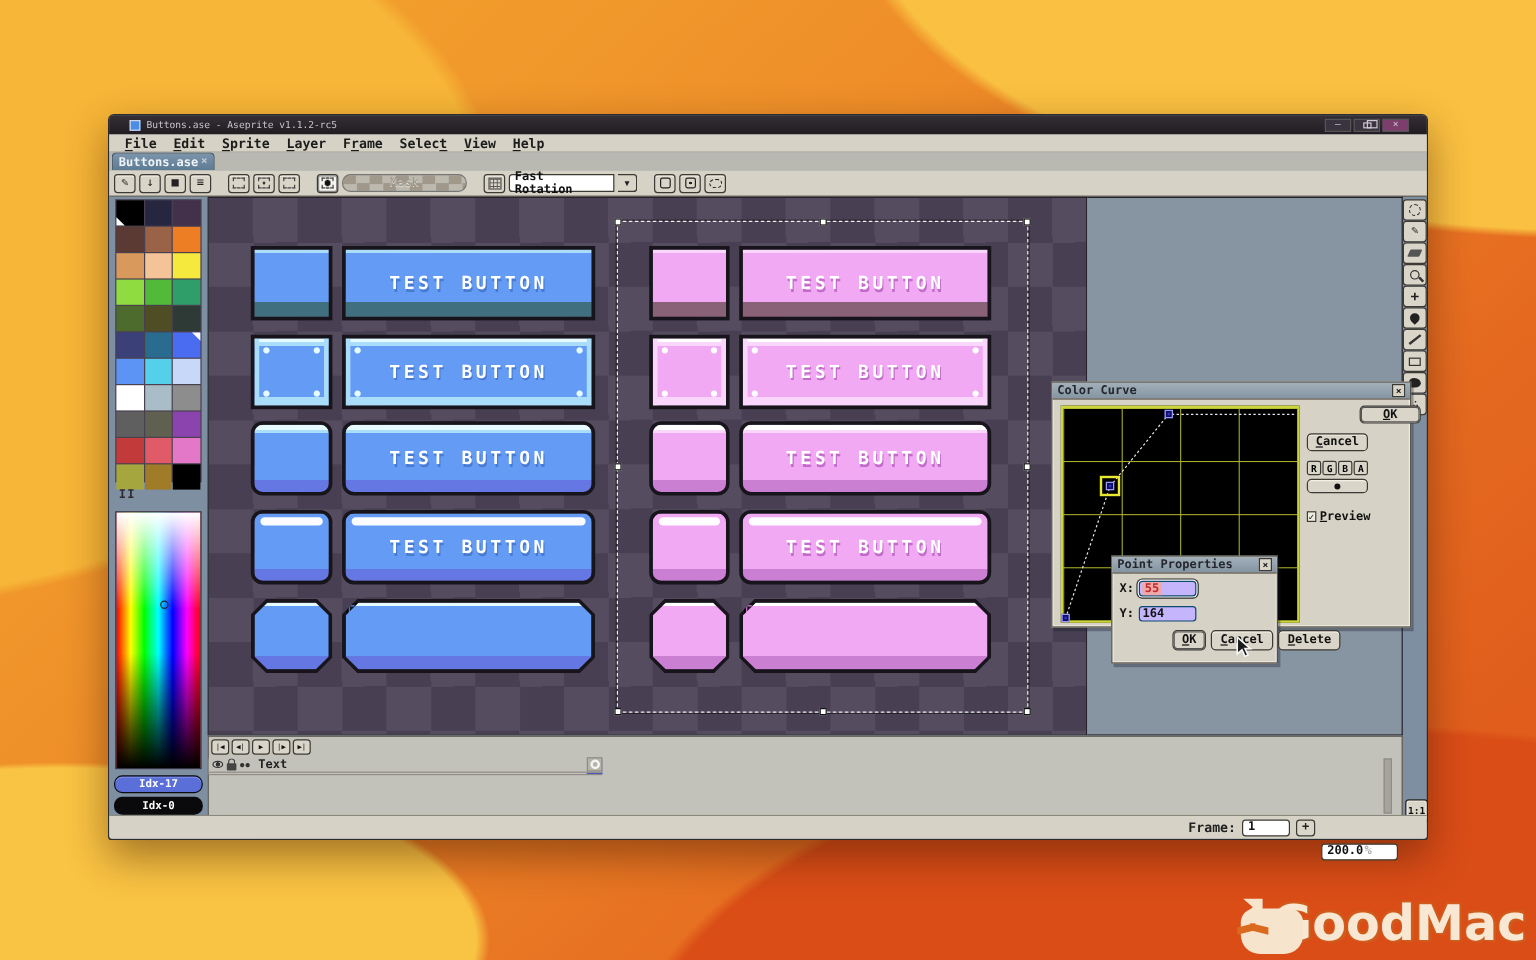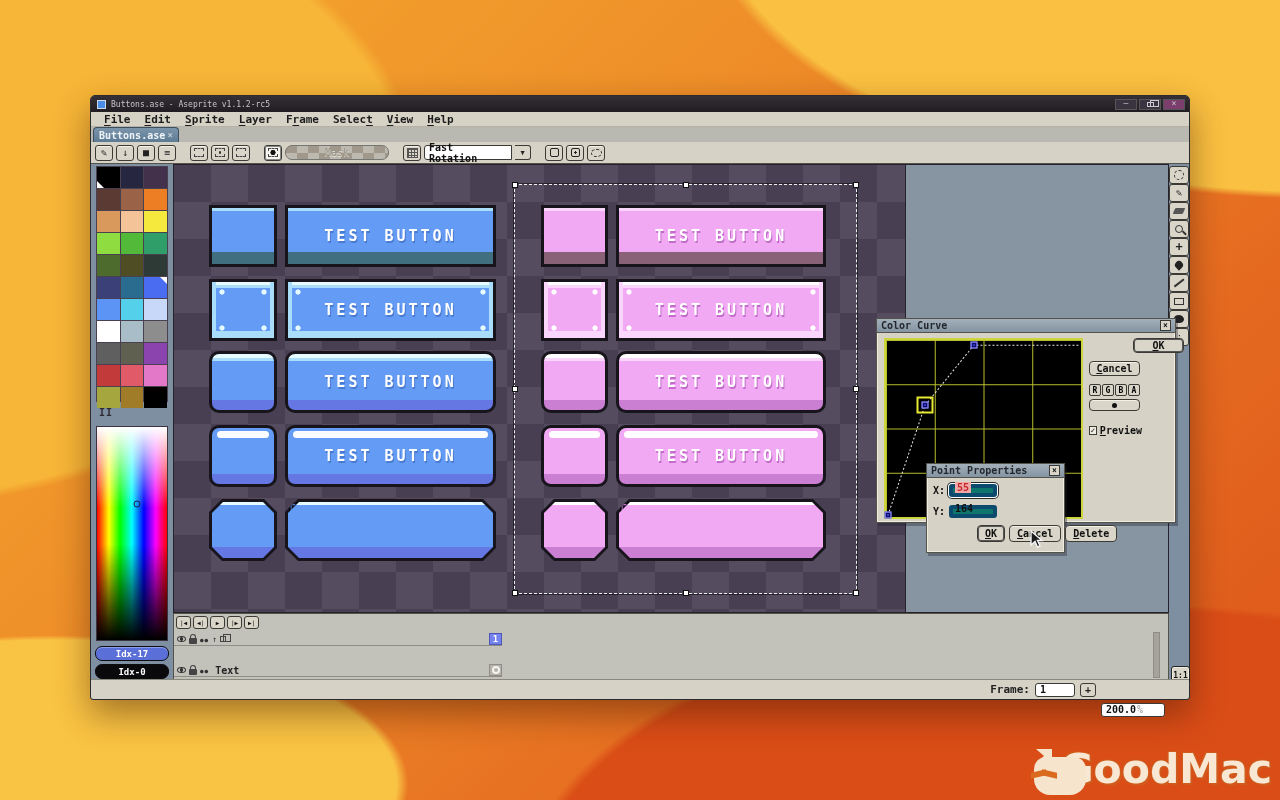--- a/index.html
+++ b/index.html
@@ -26,21 +26,21 @@
   .gm-eye.l { left:8px;  transform:skewY(14deg); }
   .gm-eye.r { right:8px; transform:skewY(-14deg); }
   .gm-text { font-family:"DejaVu Sans", sans-serif; font-weight:bold; font-size:41px; color:#f8e8d3; letter-spacing:0px;
     text-shadow:2px 2px 0 #cf5c1d, -1px -1px 0 #cf5c1d, 1px -1px 0 #cf5c1d, -1px 1px 0 #cf5c1d; }
 
   
   .window { position:absolute; left:90px; top:95px; width:1100px; height:605px; background:#7d8fa0;
     border:1px solid #2c2c30; border-radius:5px 5px 3px 3px; box-shadow:0 14px 34px rgba(60,20,0,.45); }
 
   .titlebar { position:absolute; left:0; top:0; width:100%; height:16px; background:linear-gradient(#343036,#201c22);
-    border-radius:4px 4px 0 0; display:flex; align-items:center; padding:0 4px; }
+    border-radius:4px 4px 0 0; display:flex; align-items:center; padding:0 15px; }
   .app-icon { width:9px; height:9px; background:#4a8de8; border:1px solid #cfd8e8; margin:0 5px 0 2px; }
   .title-text { color:#c8c4cc; font-size:8px; letter-spacing:0px; }
   .win-ctrls { margin-left:auto; display:flex; gap:2px; }
   .win-btn { width:22px; height:11px; background:#3a3440; border:1px solid #555; color:#cfc8d4; font-size:8px;
     display:flex; align-items:center; justify-content:center; line-height:1; }
   .win-btn.close { background:#7c3f6d; }
   .restore-glyph { width:7px; height:5px; border:1px solid #cfc8d4; position:relative; }
   .restore-glyph::before { content:""; position:absolute; left:2px; top:-3px; width:7px; height:5px; border:1px solid #cfc8d4; }
 
   .menubar { position:absolute; left:0; top:16px; width:100%; height:15px; background:#d6d2c6; display:flex;
@@ -223,22 +223,22 @@
   .chan-btn { width:12px; height:12px; background:#d9d5c9; border:1px solid #3c3a34; font-size:8px; font-weight:bold;
       display:flex; align-items:center; justify-content:center; border-radius:2px; }
   .dot-btn { width:51px; height:12px; margin-bottom:14px; }
   .dot-btn i { width:5px; height:5px; background:#111; border-radius:50%; }
   .cc-preview { display:flex; align-items:center; gap:3px; font-size:10px; font-weight:bold; color:#111; }
   .checkbox { width:9px; height:9px; background:#efece2; border:1px solid #3c3a34; font-size:8px; line-height:8px;
       display:flex; align-items:center; justify-content:center; color:#111; }
 
   .pp-dialog { left:835px; top:367px; width:139px; height:90px; z-index:5; }
   .pp-row { position:absolute; left:6px; display:flex; align-items:center; gap:4px; font-size:10px; font-weight:bold; color:#111; }
-  .pp-field { background:#0f766e; border:4px solid #0c4a6e; border-radius:3px; width:48px; height:13px;
-      display:flex; align-items:flex-end; font-size:10px; font-weight:bold; color:#111; padding:0 2px; }
+  .pp-field { background:#c4b5fd; border:1px solid #0c4a6e; border-radius:3px; width:48px; height:13px;
+      display:flex; align-items:flex-start; font-size:10px; font-weight:bold; color:#111; padding:0 2px; }
   .pp-field.focused { box-shadow:0 0 0 1px #fff, 0 0 0 2px #2a2a28; }
   .pp-sel { background:#f0a8a8; color:#c22a2a; padding:0 2px; }
   .pp-btnrow { position:absolute; left:6px; top:61px; display:flex; gap:4px; }
   .pp-btn { height:17px; padding:0 7px; }
   .cursor-arrow { position:absolute; left:103px; top:66px; z-index:6; }
 </style>
 </head>
 <body>
 
 <div class="desktop">
@@ -488,21 +488,21 @@
         <div class="icons">
           <span class="ic-eye"></span>
           <span class="ic-lock"></span>
           <span class="ic-dots">●●</span>
           <span class="ic-arrow">↑</span>
           <span class="ic-copy"></span>
         </div>
         <div class="framecell head">1</div>
       </div>
 
-      <div class="trow" style="top:17px;margin-top:33px;">
+      <div class="trow" style="top:17px;">
         <div class="icons">
           <span class="ic-eye"></span>
           <span class="ic-lock"></span>
           <span class="ic-dots">●●</span>
         </div>
         <span class="layer-name">Text</span>
         <div class="framecell cel">
             <span class="celring"></span>
           </div>
       </div>

